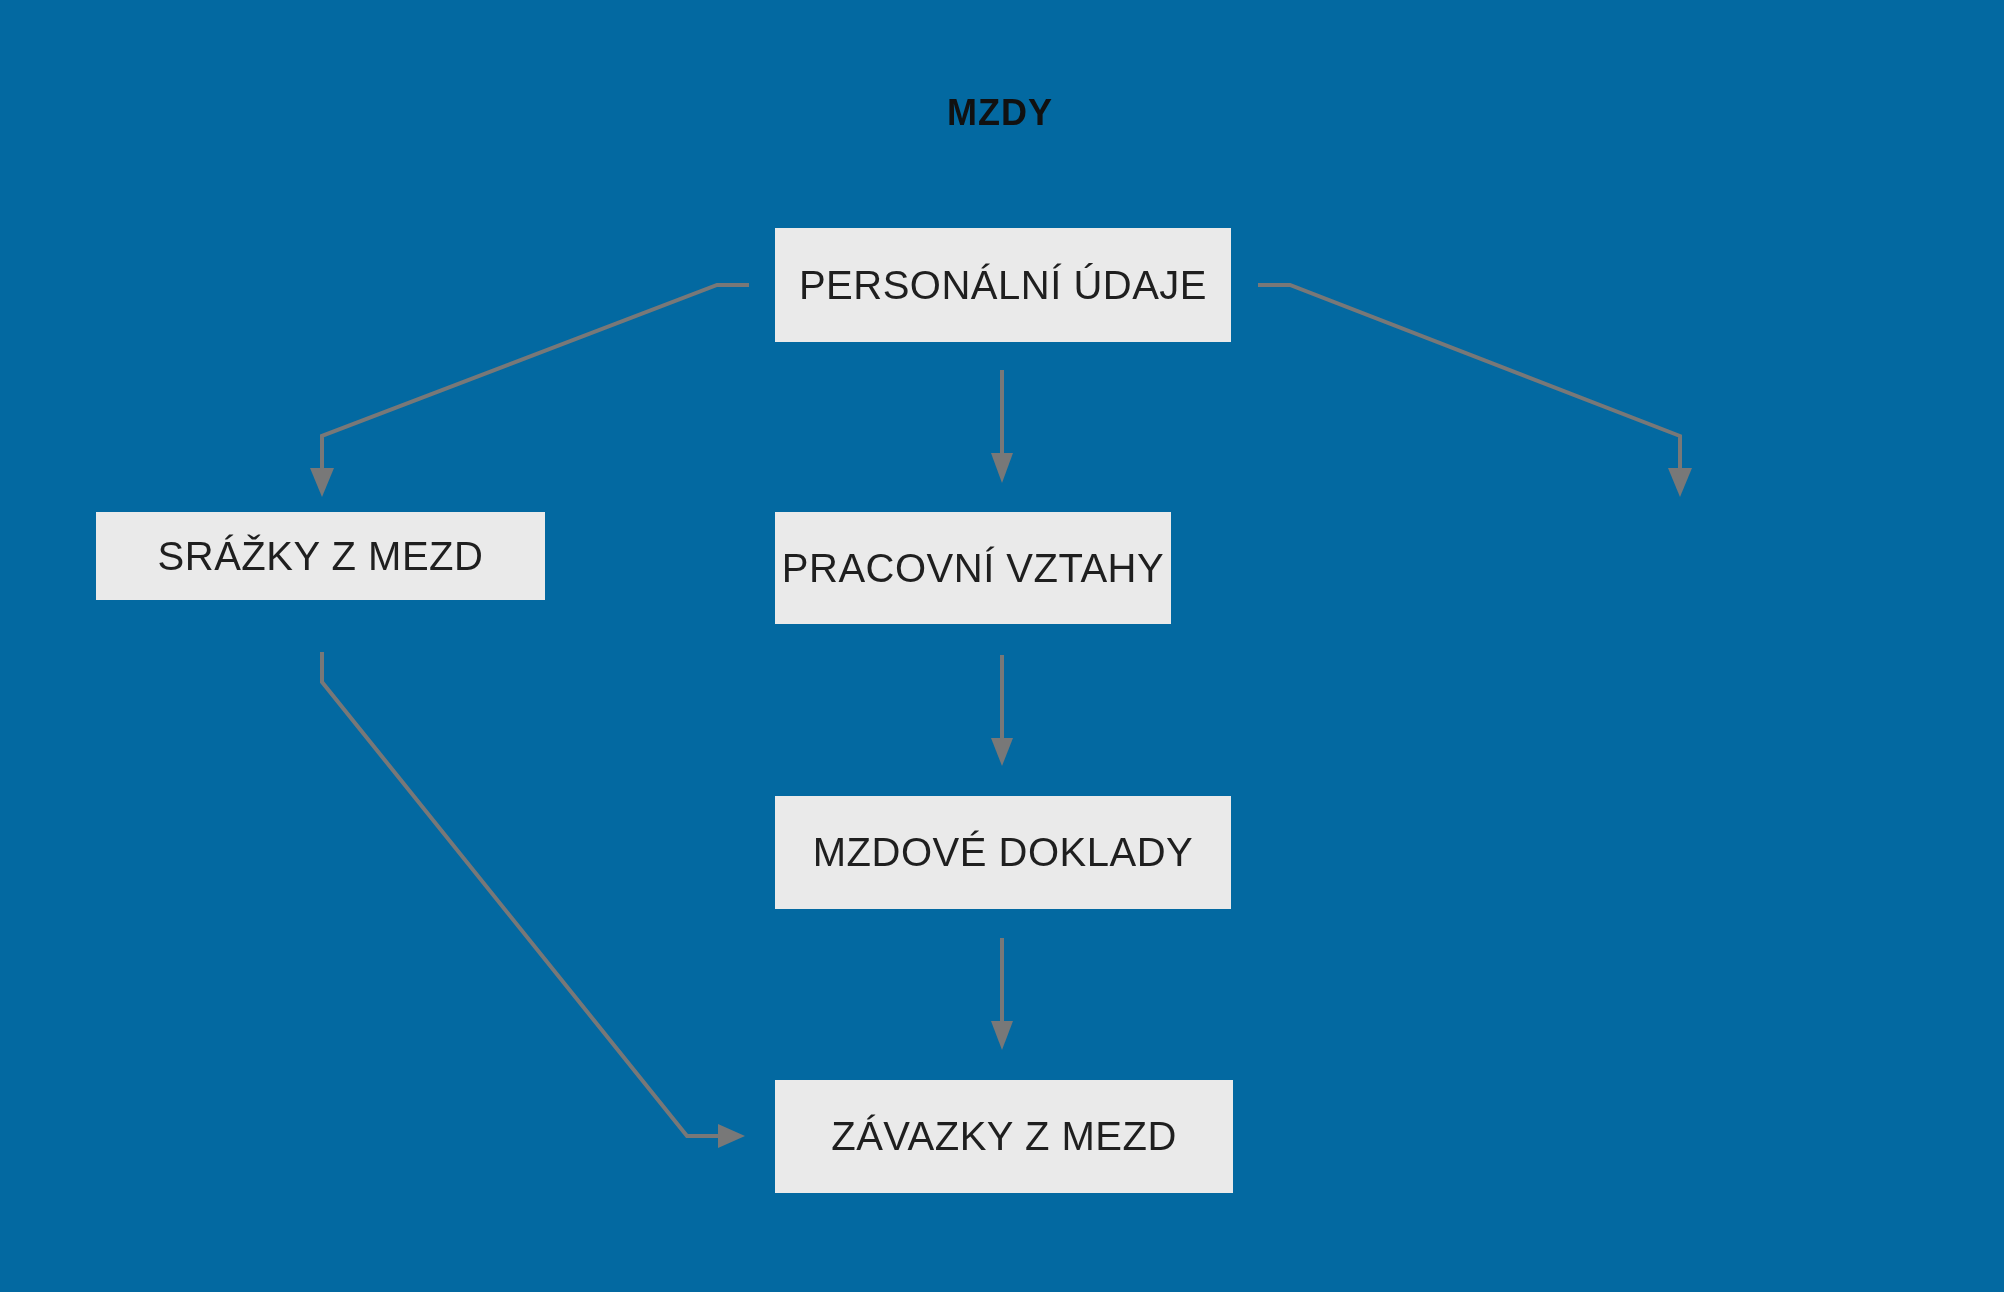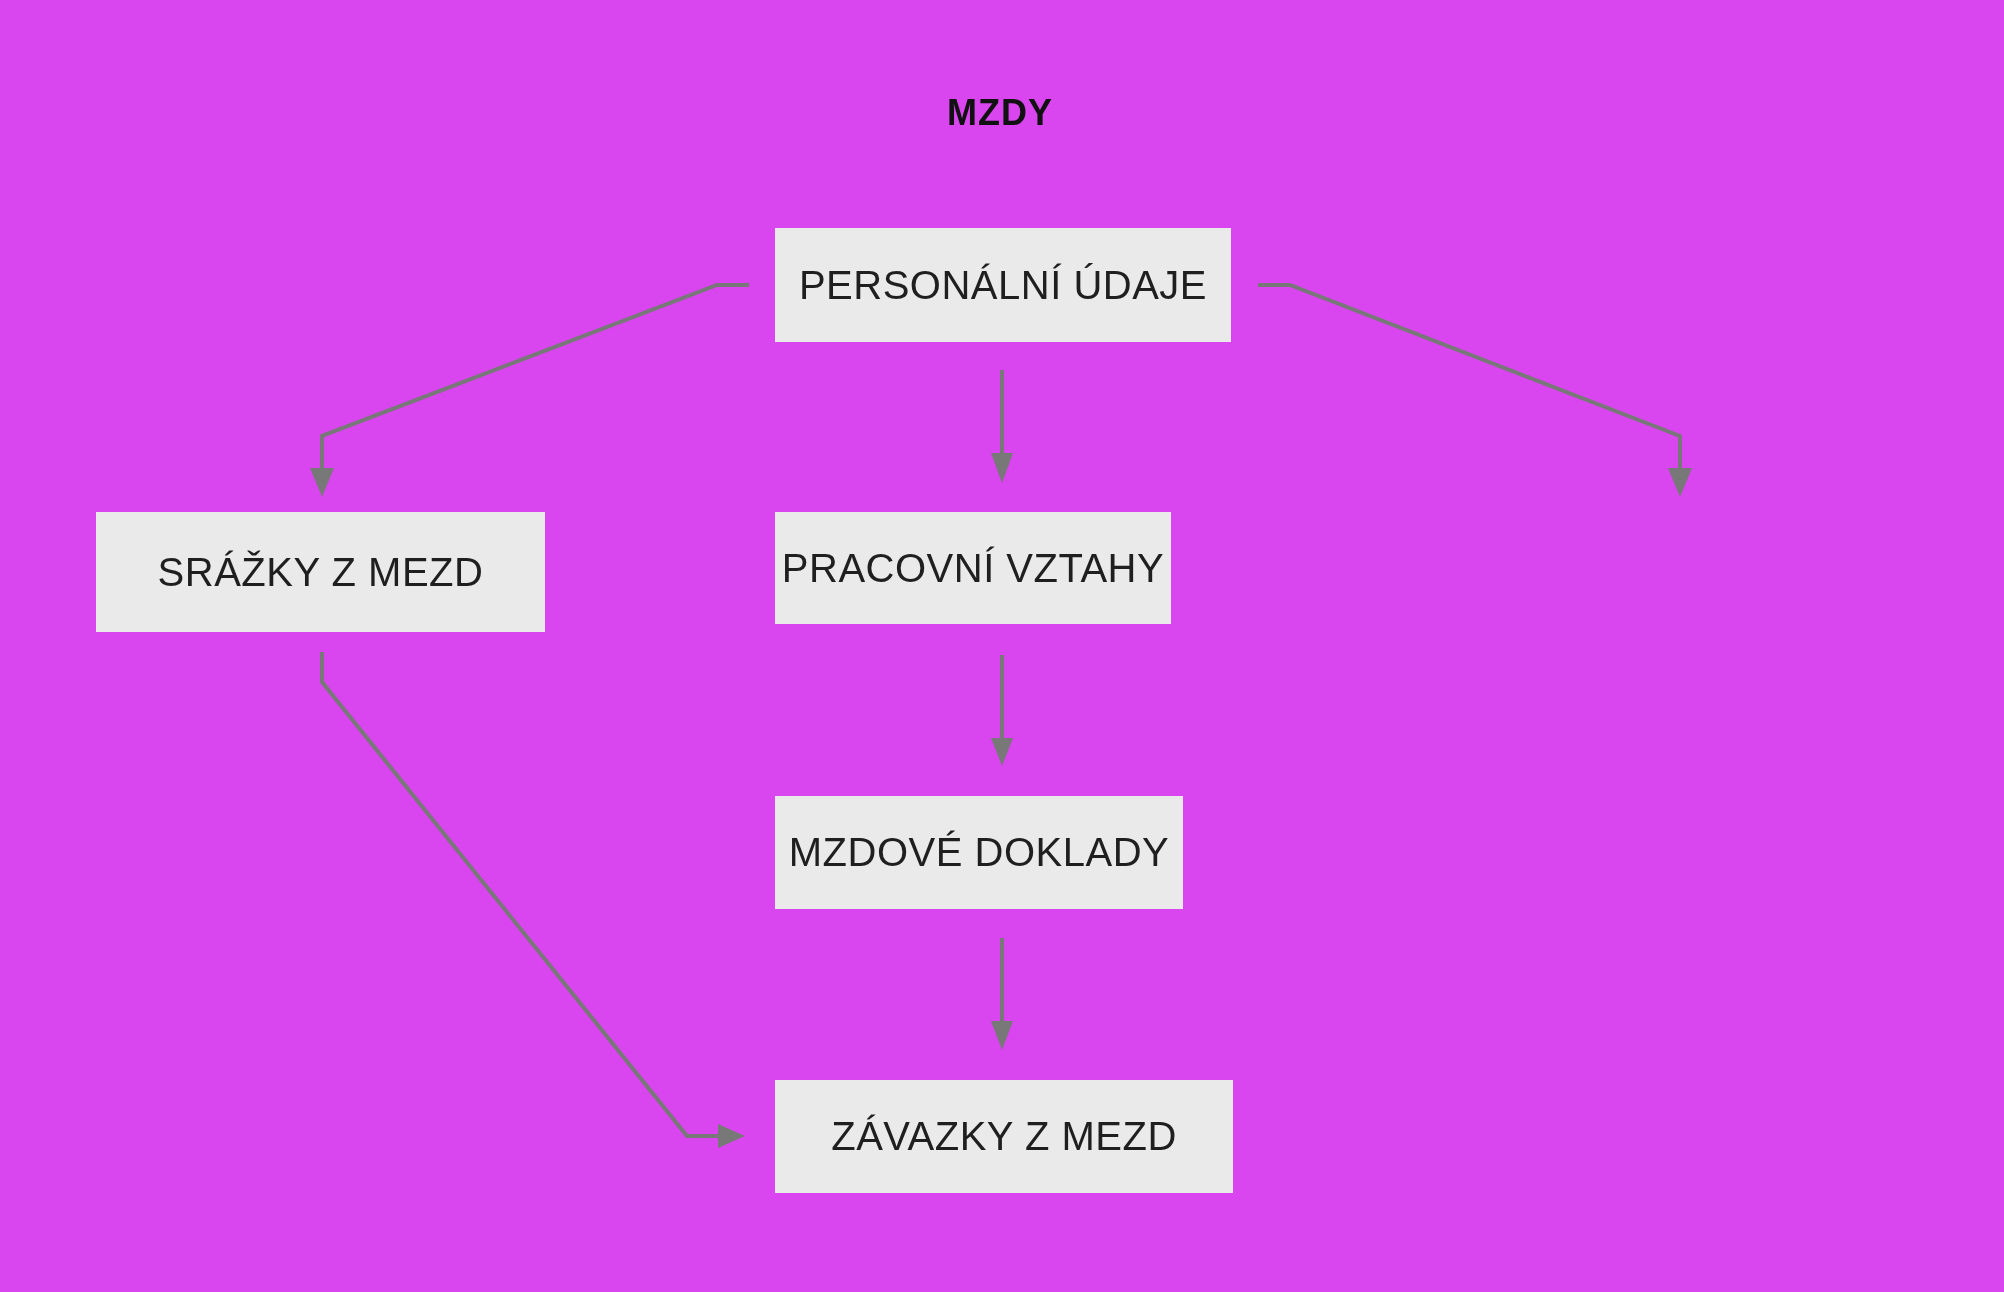--- a/index.html
+++ b/index.html
@@ -4,21 +4,21 @@
 <style>
   html, body {
     margin: 0;
     padding: 0;
     background: #ffffff;
   }
   #canvas {
     position: relative;
     width: 2004px;
     height: 1292px;
-    background: #d946ef;
+    background: #0369a1;
     font-family: "Liberation Sans", "DejaVu Sans", sans-serif;
     overflow: hidden;
   }
   #diagram-title {
     position: absolute;
     left: 1000px;
     top: 113px;
     transform: translate(-50%, -50%);
     font-size: 36px;
     font-weight: 700;
@@ -32,24 +32,24 @@
     display: flex;
     align-items: center;
     justify-content: center;
     font-size: 40px;
     font-weight: 400;
     letter-spacing: 0.5px;
     color: #1f1f1f;
     white-space: nowrap;
   }
   #node-personalni { left: 775px;  top: 228px;  width: 456px; height: 114px; }
-  #node-srazky     { left: 96px;   top: 512px;  width: 449px; height: 120px; }
+  #node-srazky     { left: 96px;   top: 512px;  width: 449px; height: 88px; }
   #node-pracovni   { left: 775px;  top: 512px;  width: 396px; height: 112px; }
   #node-kvalifikace{ left: 1452px; top: 512px;  width: 456px; height: 110px; }
-  #node-mzdove     { left: 775px;  top: 796px;  width: 408px; height: 113px; }
+  #node-mzdove     { left: 775px;  top: 796px;  width: 456px; height: 113px; }
   #node-zavazky    { left: 775px;  top: 1080px; width: 458px; height: 113px; }
   #edges-svg {
     position: absolute;
     left: 0; top: 0;
     width: 2004px;
     height: 1292px;
   }
   #edges-svg path {
     fill: none;
     stroke: #787878;

